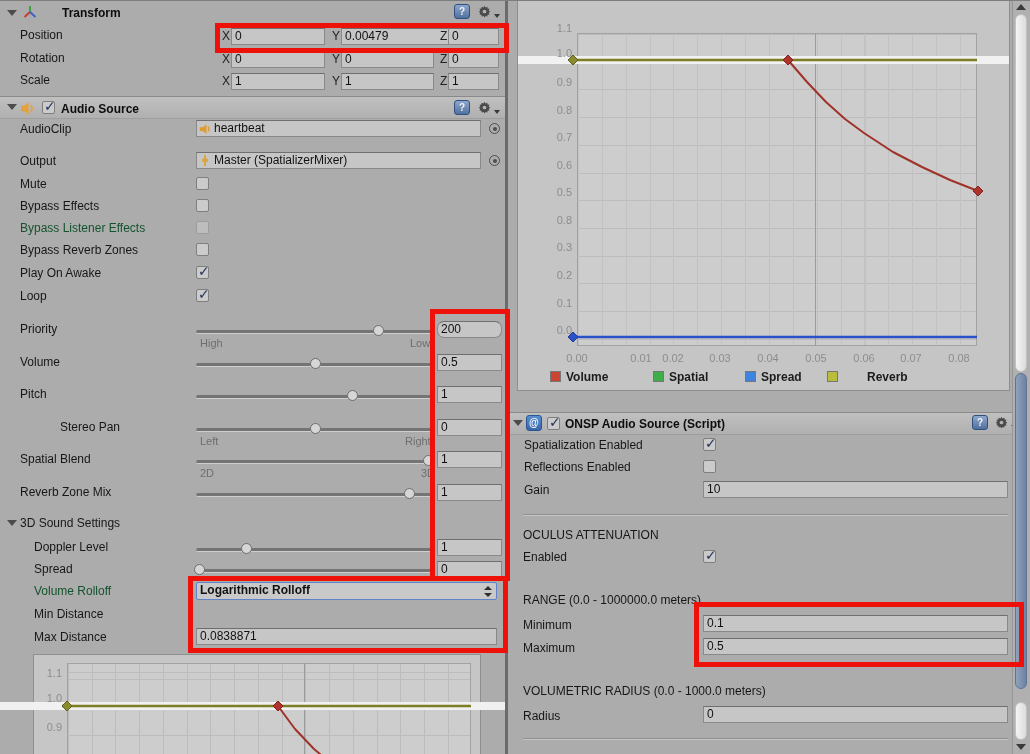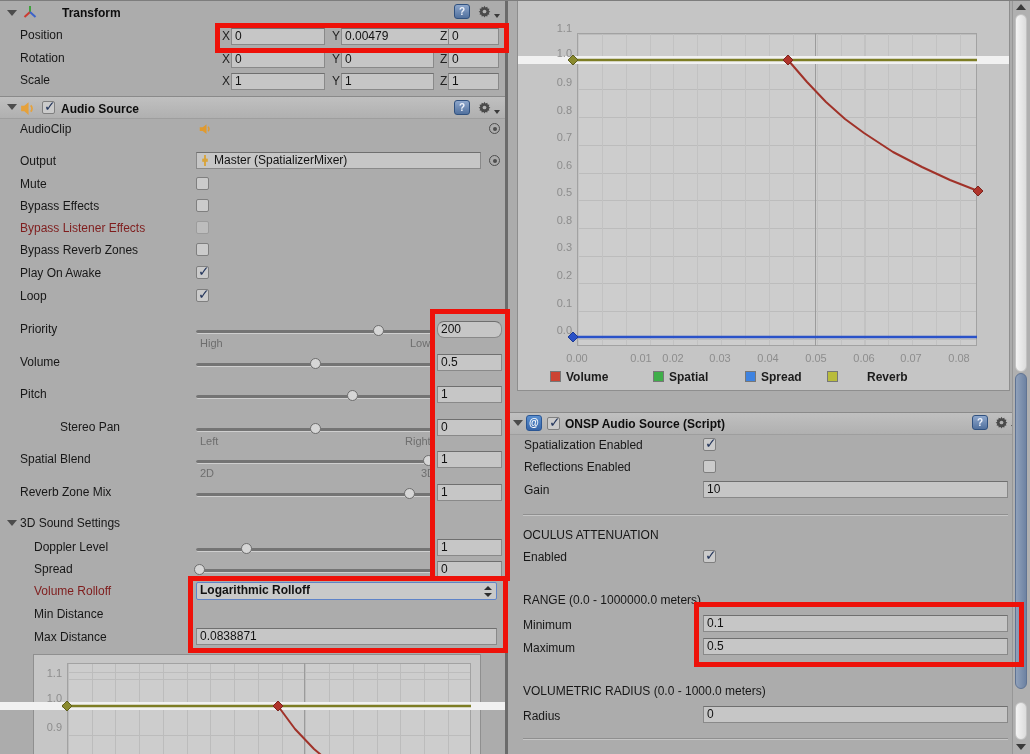--- a/index.html
+++ b/index.html
@@ -1,21 +1,21 @@
 <!DOCTYPE html>
 <html><head>
 <meta charset="utf-8">
 <style>
   html,body{margin:0;padding:0;background:#888;}
   #stage{position:relative;width:1030px;height:754px;overflow:hidden;background:#acacac;
          font-family:"Liberation Sans","DejaVu Sans",sans-serif;font-size:12px;color:#161616;
          border-top:1px solid #7d7d7d;box-sizing:border-box;}
   .abs{position:absolute;}
   .lbl{position:absolute;white-space:nowrap;color:#171717;}
-  .lbl.dim{color:#7f1d1d;}
+  .lbl.dim{color:#14532d;}
   .sub{position:absolute;white-space:nowrap;font-size:11px;color:#6e6e6e;}
   .hdr{position:absolute;font-weight:bold;color:#0d0d0d;white-space:nowrap;}
   .secband{position:absolute;height:23px;background:linear-gradient(#c0c0c0,#b0b0b0);
            border-top:1px solid #8a8a8a;border-bottom:1px solid #9e9e9e;box-sizing:border-box;}
   .fld{position:absolute;box-sizing:border-box;height:17px;background:#c6c6c6;
        border:1px solid #898989;border-top-color:#6f6f6f;padding:0 3px;line-height:15px;
        white-space:nowrap;overflow:hidden;color:#111;}
   .axlbl{position:absolute;color:#222;}
   .cb{position:absolute;width:13px;height:13px;box-sizing:border-box;background:#cbcbcb;
       border:1px solid #7f7f7f;border-radius:2px;}
@@ -102,20 +102,21 @@
   <div class="helpico" style="left:454px;top:99px;">?</div>
   <div class="gearwrap" style="left:478px;top:100px;">
     <svg width="13" height="13" viewBox="0 0 16 16">
         <path fill="#4a4a4a" d="M8 1l1.2 2 2.3-.9.3 2.3 2.3.3-.9 2.3 2 1.2-2 1.2.9 2.3-2.3.3-.3 2.3-2.3-.9-1.2 2-1.2-2-2.3.9-.3-2.3-2.3-.3.9-2.3-2-1.2 2-1.2-.9-2.3 2.3-.3.3-2.3 2.3.9z"></path>
         <circle cx="8" cy="8" r="2.3" fill="#b2b2b2"></circle>
       </svg>
     <div class="arrowdn" style="right:-4px;bottom:1px;border-left-width:3px;border-right-width:3px;border-top-width:4px;"></div>
   </div>
 
   <div class="lbl" style="left:20px;top:121px;">AudioClip</div>
+  <div class="fld" style="left:196px;top:119px;width:285px;padding-left:17px;">heartbeat</div>
   <svg class="abs z5" style="left:199px;top:122px;" width="12" height="12" viewBox="0 0 16 16">
     <path fill="#e09a2f" d="M1 5.5h4l5-4v13l-5-4H1z"></path>
       <path d="M12 5a4 4 0 010 6" stroke="#e09a2f" stroke-width="2" fill="none"></path>
   </svg>
   <div class="objpick" style="left:489px;top:122px;"></div>
 
   <div class="lbl" style="left:20px;top:153px;">Output</div>
   <div class="fld" style="left:196px;top:151px;width:285px;padding-left:17px;">Master (SpatializerMixer)</div>
   <svg class="abs z5" style="left:200px;top:153px;" width="10" height="13" viewBox="0 0 10 14">
     <line x1="5" y1="1" x2="5" y2="13" stroke="#d9a43a" stroke-width="2"></line>
@@ -186,21 +187,21 @@
       <div class="knob" style="left:calc(21% - 5px);"></div>
     </div>
   <div class="fld" style="left:437px;top:538px;width:65px;">1</div>
 
   <div class="lbl" style="left:34px;top:561px;">Spread</div>
   <div class="track" style="left:196px;top:568px;">
       <div class="knob" style="left:-2px;"></div>
     </div>
   <div class="fld" style="left:437px;top:560px;width:65px;">0</div>
 
-  <div class="lbl" style="left:34px;top:583px;color:#7f1d1d;">Volume Rolloff</div>
+  <div class="lbl" style="left:34px;top:583px;color:#14532d;">Volume Rolloff</div>
   <div class="fld" style="left:196px;top:581px;width:301px;height:18px;font-weight:bold;border:1px solid #5f83c8;border-radius:2px;background:#c9c9c9;">
     <span>Logarithmic Rolloff</span>
     <span class="ddbtn"></span>
   </div>
   <div class="lbl" style="left:34px;top:606px;">Min Distance</div>
   <div class="lbl" style="left:34px;top:629px;">Max Distance</div>
   <div class="fld" style="left:196px;top:627px;width:301px;">0.0838871</div>
 
   <div class="abs" style="left:33px;top:653px;width:448px;height:101px;background:#c6c6c6;border:1px solid #8f8f8f;border-bottom:none;box-sizing:border-box;"></div>
   <div class="graphplot" style="left:67px;top:662px;width:404px;height:92px;border-bottom:none;

